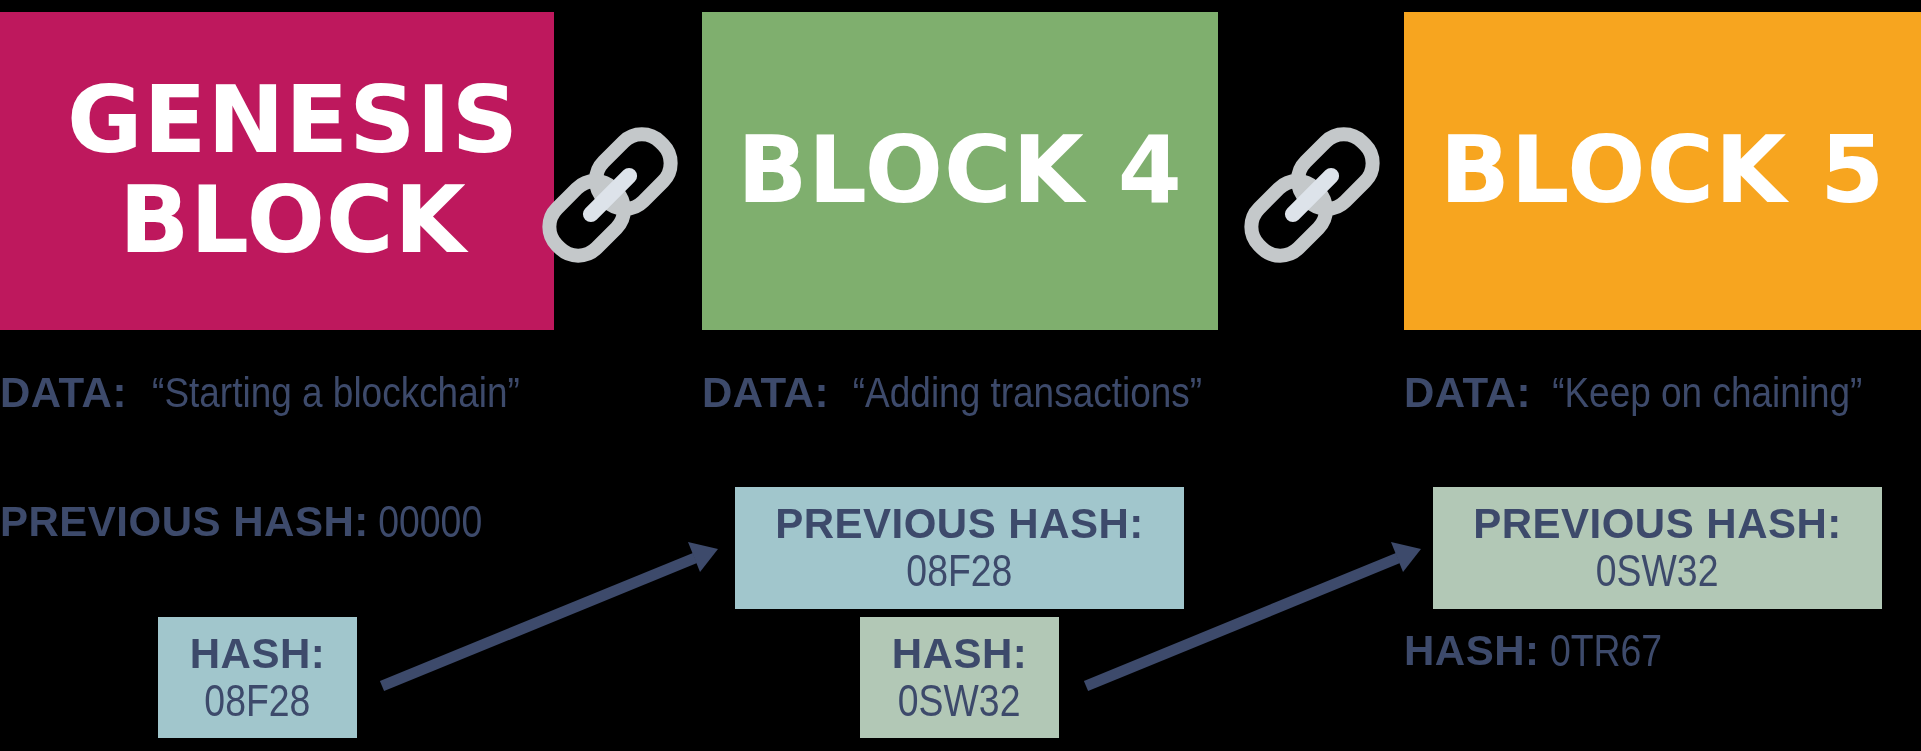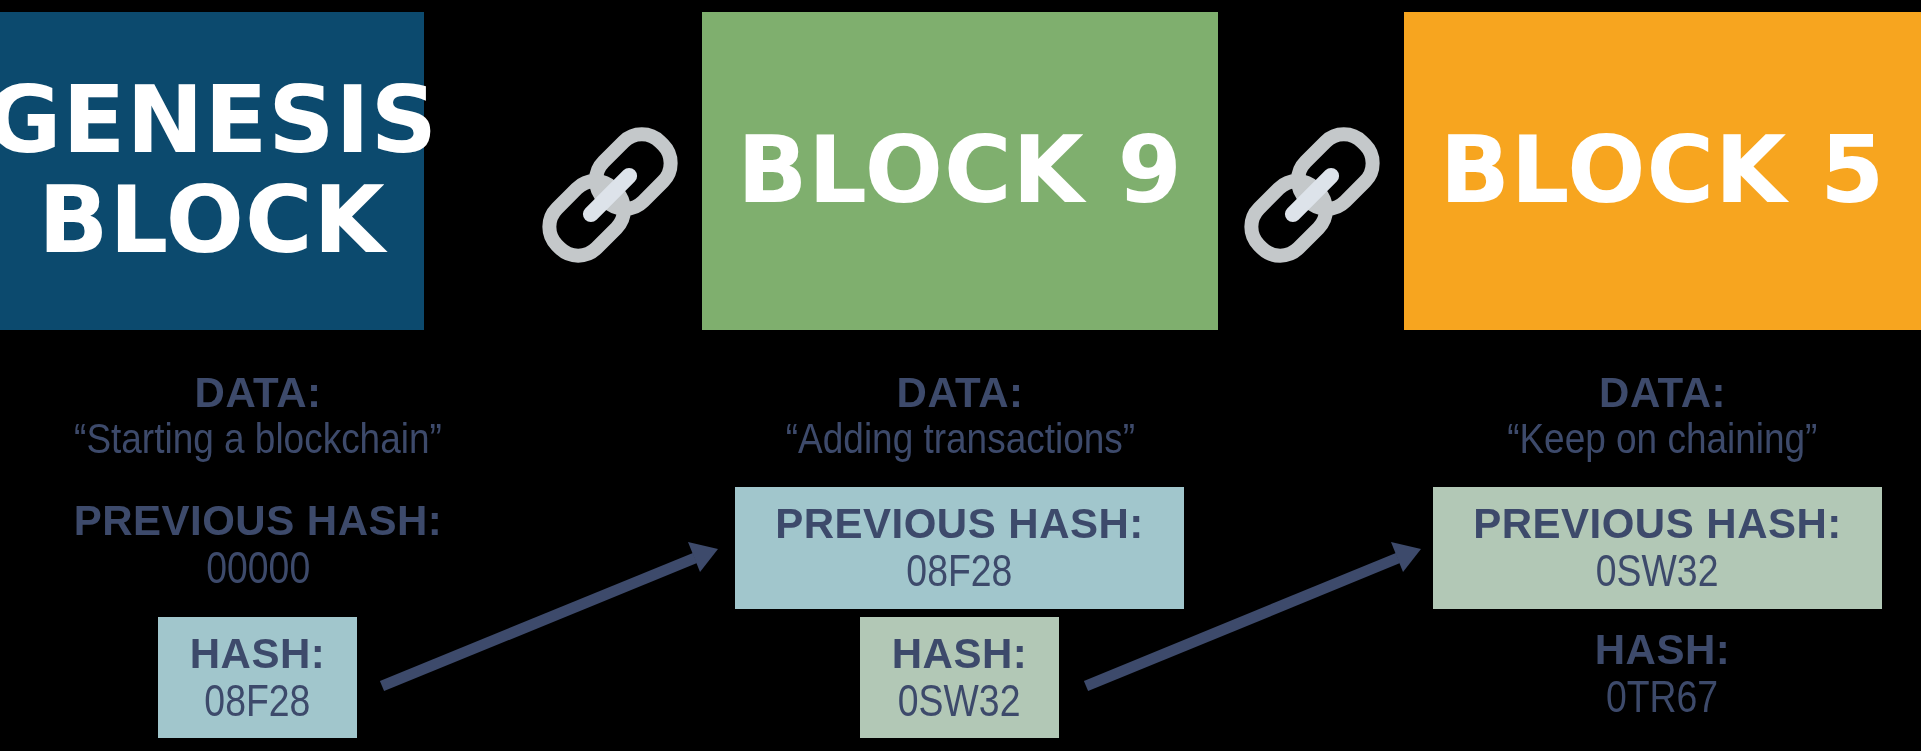--- a/index.html
+++ b/index.html
@@ -13,33 +13,33 @@
   .chain { position: absolute; width: 150px; height: 150px; }
   .col { position: absolute; text-align: center; color: #3d4a6b; }
   .lbl { font-weight: bold; font-size: 42px; line-height: 46px; letter-spacing: 0.5px;
          font-family: "Liberation Sans", sans-serif; }
   .val { font-size: 44px; line-height: 48px; font-family: "Liberation Sans", sans-serif;
          transform: scaleX(0.85); }
   .quote { font-size: 42px; line-height: 46px; font-family: "Liberation Sans", sans-serif;
            transform: scaleX(0.88); white-space: nowrap; }
   .box { position: absolute; display: flex; flex-direction: column;
          align-items: center; justify-content: center; }
-  .plain { position: absolute; display: flex; flex-direction: column; align-items: center; }
+  .plain { position: absolute; display: flex; flex-direction: row; align-items: center; }
   svg.arrows { position: absolute; left: 0; top: 0; }
 </style>
 </head>
 <body>
 
-<div class="block" style="left:0; width:424px; background:#0c4a6e;">
+<div class="block" style="left:0; width:522px; background:#be185d;padding-left:32px;">
   <span class="title">GENESIS
 BLOCK</span>
 </div>
 
 <div class="block" style="left:702px; width:516px; background:#7faf6e;">
-  <span class="title">BLOCK 9</span>
+  <span class="title">BLOCK 4</span>
 </div>
 
 <div class="block" style="left:1404px; width:517px; background:#f7a51f;">
   <span class="title">BLOCK 5</span>
 </div>
 
 <svg class="chain" style="left:535px; top:120px;" viewBox="0 0 150 150">
   <g transform="rotate(45 75 75)">
     <rect x="47" y="2" width="56" height="80" rx="26" ry="26" fill="none" stroke="#c4c8ca" stroke-width="14"></rect>
     <rect x="47" y="68" width="56" height="80" rx="26" ry="26" fill="none" stroke="#c4c8ca" stroke-width="14"></rect>

